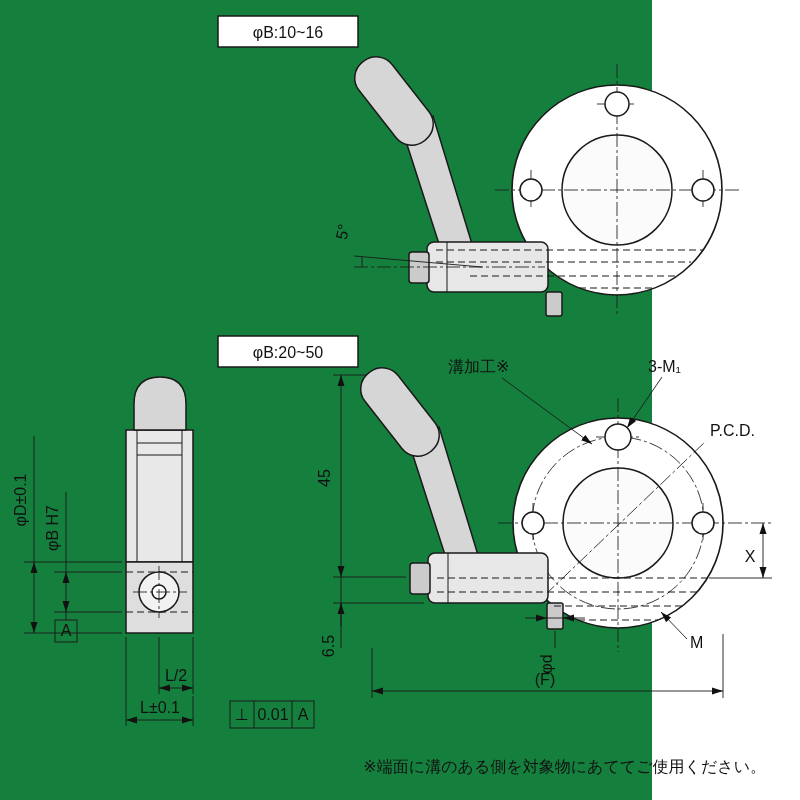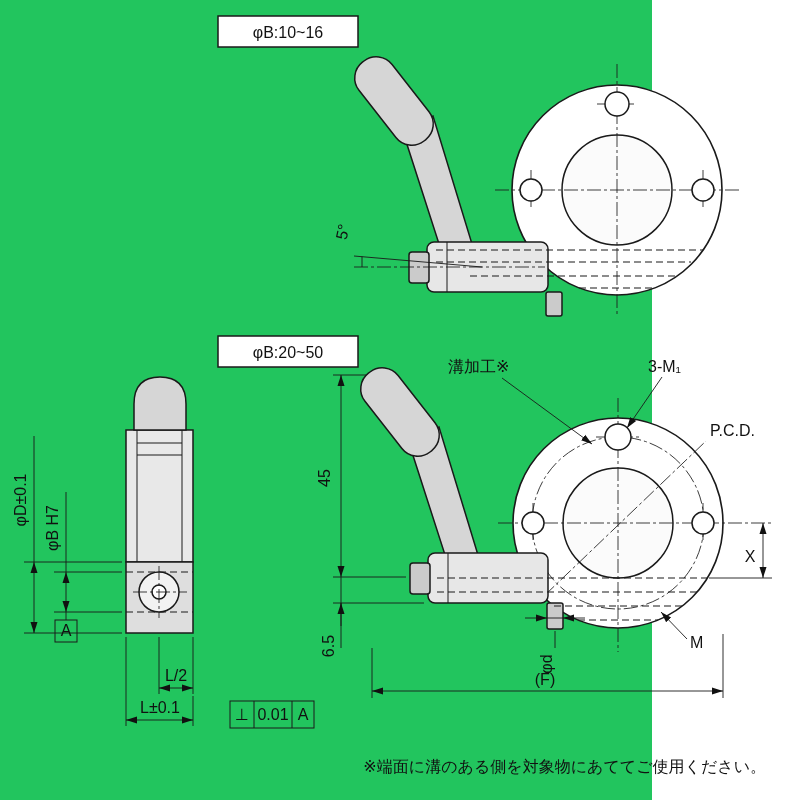--- a/index.html
+++ b/index.html
@@ -1,16 +1,16 @@
 <!DOCTYPE html>
 <html><head>
 <meta charset="utf-8">
 <style>
   html,body{margin:0;padding:0;background:#ffffff;}
-  .stage{width:652px;height:800px;position:relative;background:#22c55e;}
+  .stage{width:652px;height:800px;position:relative;background:#15803d;}
   svg{display:block;}
   
   .shape{stroke:#1a1a1a;stroke-width:1.5;}
   .shape2{stroke:#1a1a1a;stroke-width:1.6;}
   .thin{stroke:#1a1a1a;stroke-width:1;fill:none;}
   .dim{stroke:#1a1a1a;stroke-width:0.9;fill:none;}
   .cl{stroke:#1a1a1a;stroke-width:0.85;fill:none;stroke-dasharray:14 3 3 3;}
   .hid{stroke:#1a1a1a;stroke-width:1.05;fill:none;stroke-dasharray:7 4;}
   text.t{font-family:"Liberation Sans","DejaVu Sans",sans-serif;fill:#111;font-size:16px;}
   .t14{font-size:14px;} .t15{font-size:15px;} .t17{font-size:17px;} .t18{font-size:18px;}

